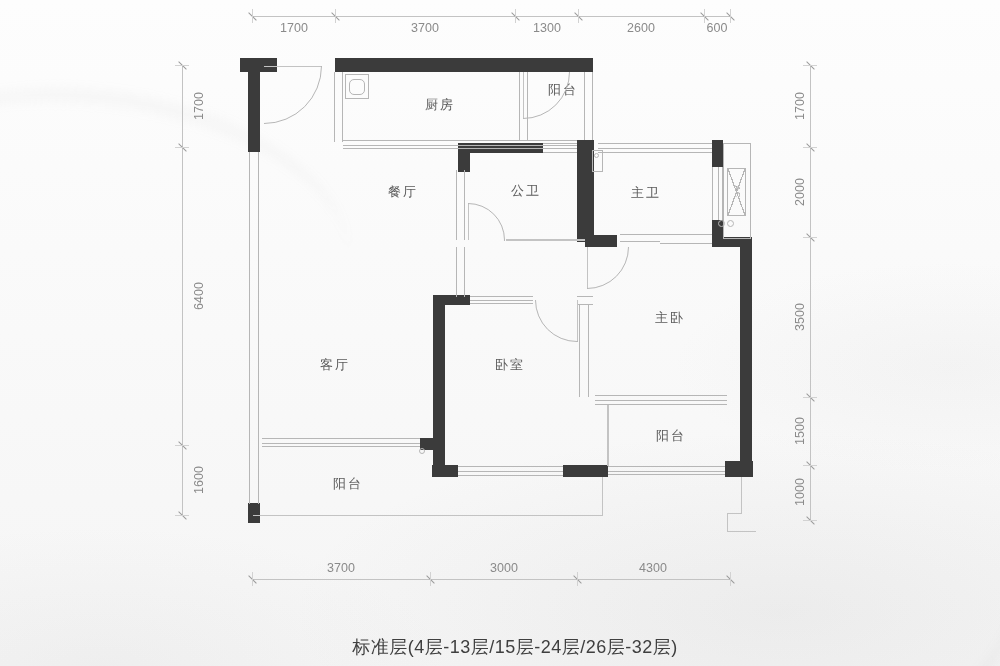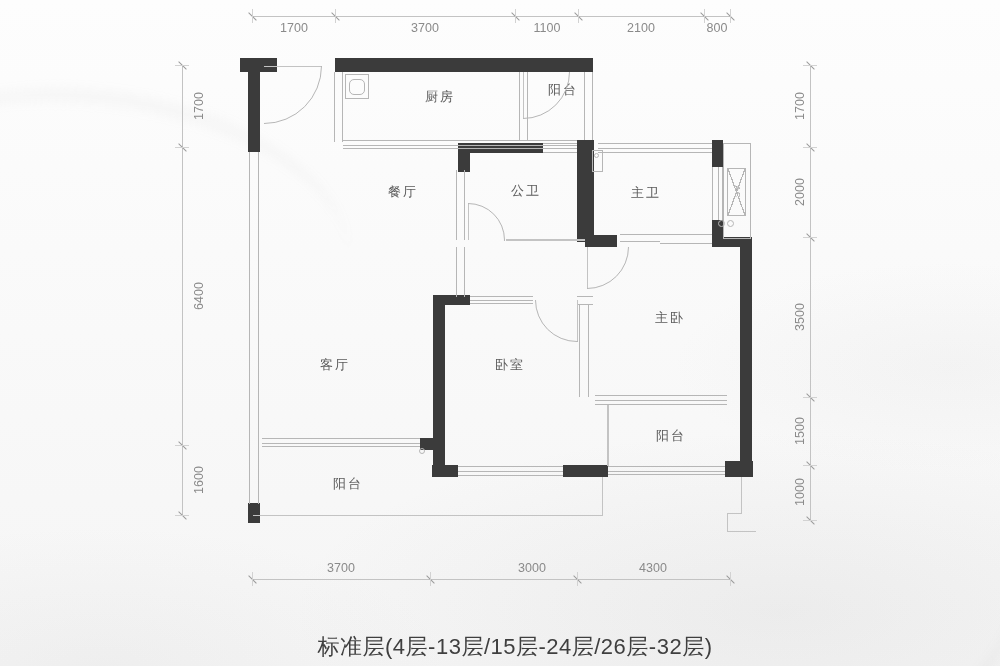--- a/index.html
+++ b/index.html
@@ -43,66 +43,66 @@
     position:absolute;transform:translate(-50%,-50%);
     font-size:12.5px;color:var(--dim);white-space:nowrap;
   }
   .dim-v{transform:translate(-50%,-50%) rotate(-90deg);}
   .ac{
     position:absolute;transform:translate(-50%,-50%) rotate(90deg);
     font-size:8px;color:#9a9a9a;letter-spacing:1px;
   }
   .caption{
     position:absolute;left:515px;top:647px;transform:translate(-50%,-50%);
-    font-size:22px;color:#3f3f3f;letter-spacing:0.5px;white-space:nowrap;
+    font-size:18px;color:#3f3f3f;letter-spacing:0.5px;white-space:nowrap;
   }
   .swirl{position:absolute;border-radius:50%;pointer-events:none;}
   .s1{width:900px;height:420px;left:120px;top:420px;border-bottom:26px solid rgba(140,140,140,0.05);transform:rotate(-9deg);filter:blur(5px);}
   .s2{width:700px;height:320px;left:380px;top:470px;border-bottom:18px solid rgba(140,140,140,0.06);transform:rotate(-14deg);filter:blur(4px);}
   .s3{width:500px;height:260px;left:-150px;top:90px;border-top:16px solid rgba(150,150,150,0.05);transform:rotate(8deg);filter:blur(5px);}
 </style>
 </head>
 <body style="--wall: #3b3b3b; --ln: #b6b6b6; --dim: #8a8a8a; --lbl: #5a5a5a;">
 
 <div class="swirl s1"></div>
 <div class="swirl s2"></div>
 <div class="swirl s3"></div>
 
 <div id="plan">
 
-  <span class="room-label" style="left:440px;top:97px">厨房</span>
+  <span class="room-label" style="left:440px;top:105px">厨房</span>
   <span class="room-label" style="left:563px;top:90px">阳台</span>
   <span class="room-label" style="left:403px;top:192px">餐厅</span>
   <span class="room-label" style="left:526px;top:191px">公卫</span>
   <span class="room-label" style="left:646px;top:193px">主卫</span>
   <span class="room-label" style="left:670px;top:318px">主卧</span>
   <span class="room-label" style="left:335px;top:365px">客厅</span>
   <span class="room-label" style="left:510px;top:365px">卧室</span>
   <span class="room-label" style="left:671px;top:436px">阳台</span>
   <span class="room-label" style="left:348px;top:484px">阳台</span>
   <span class="ac" style="left:737px;top:192px">AC</span>
 
   <span class="dim" style="left:294px;top:28px">1700</span>
   <span class="dim" style="left:425px;top:28px">3700</span>
-  <span class="dim" style="left:547px;top:28px">1100</span>
-  <span class="dim" style="left:641px;top:28px">2100</span>
-  <span class="dim" style="left:717px;top:28px">800</span>
+  <span class="dim" style="left:547px;top:28px">1300</span>
+  <span class="dim" style="left:641px;top:28px">2600</span>
+  <span class="dim" style="left:717px;top:28px">600</span>
 
   <span class="dim dim-v" style="left:199px;top:106px">1700</span>
   <span class="dim dim-v" style="left:199px;top:296px">6400</span>
   <span class="dim dim-v" style="left:199px;top:480px">1600</span>
 
   <span class="dim dim-v" style="left:800px;top:106px">1700</span>
   <span class="dim dim-v" style="left:800px;top:192px">2000</span>
   <span class="dim dim-v" style="left:800px;top:317px">3500</span>
   <span class="dim dim-v" style="left:800px;top:431px">1500</span>
   <span class="dim dim-v" style="left:800px;top:492px">1000</span>
 
   <span class="dim" style="left:341px;top:568px">3700</span>
-  <span class="dim" style="left:532px;top:568px">3000</span>
+  <span class="dim" style="left:504px;top:568px">3000</span>
   <span class="dim" style="left:653px;top:568px">4300</span>
 <div class="wall" style="left: 240px; top: 58px; width: 37px; height: 14px;"></div>
     <div class="wall" style="left: 248px; top: 70px; width: 12px; height: 82px;"></div>
     <div class="wall" style="left: 335px; top: 58px; width: 258px; height: 14px;"></div>
     <div class="wall" style="left: 577px; top: 140px; width: 17px; height: 102px;"></div>
     <div class="wall" style="left: 458px; top: 143px; width: 85px; height: 10px;"></div>
     <div class="wall" style="left: 458px; top: 150px; width: 12px; height: 22px;"></div>
     <div class="wall" style="left: 712px; top: 140px; width: 11px; height: 27px;"></div>
     <div class="wall" style="left: 712px; top: 220px; width: 11px; height: 27px;"></div>
     <div class="wall" style="left: 712px; top: 237px; width: 40px; height: 10px;"></div>

